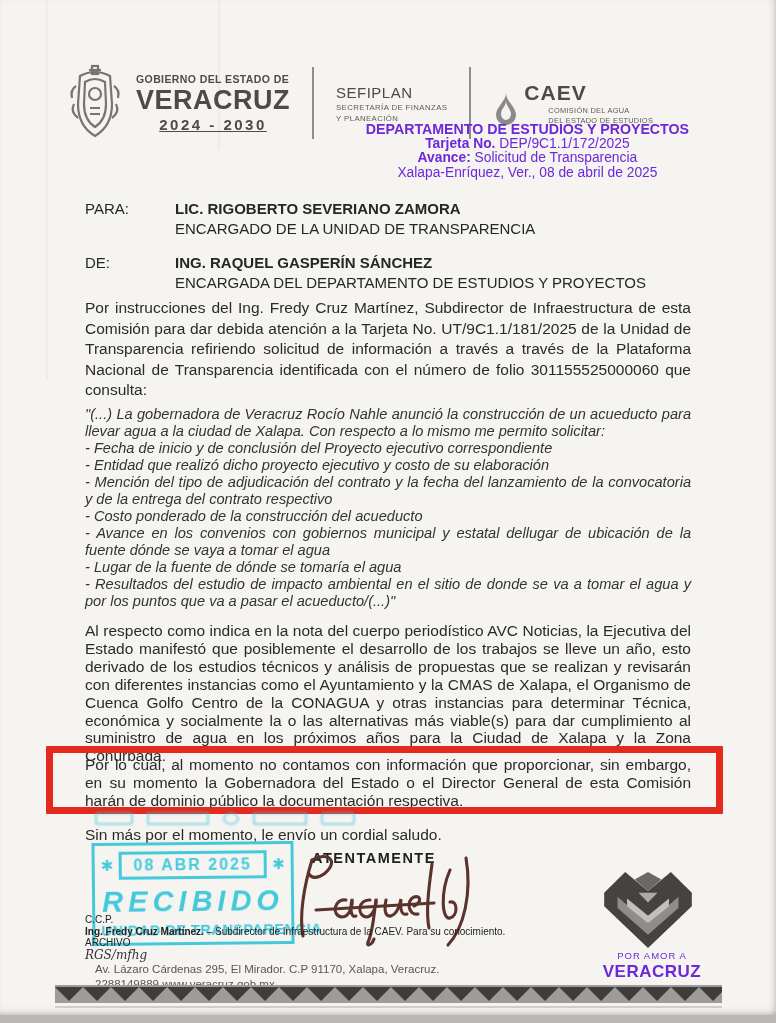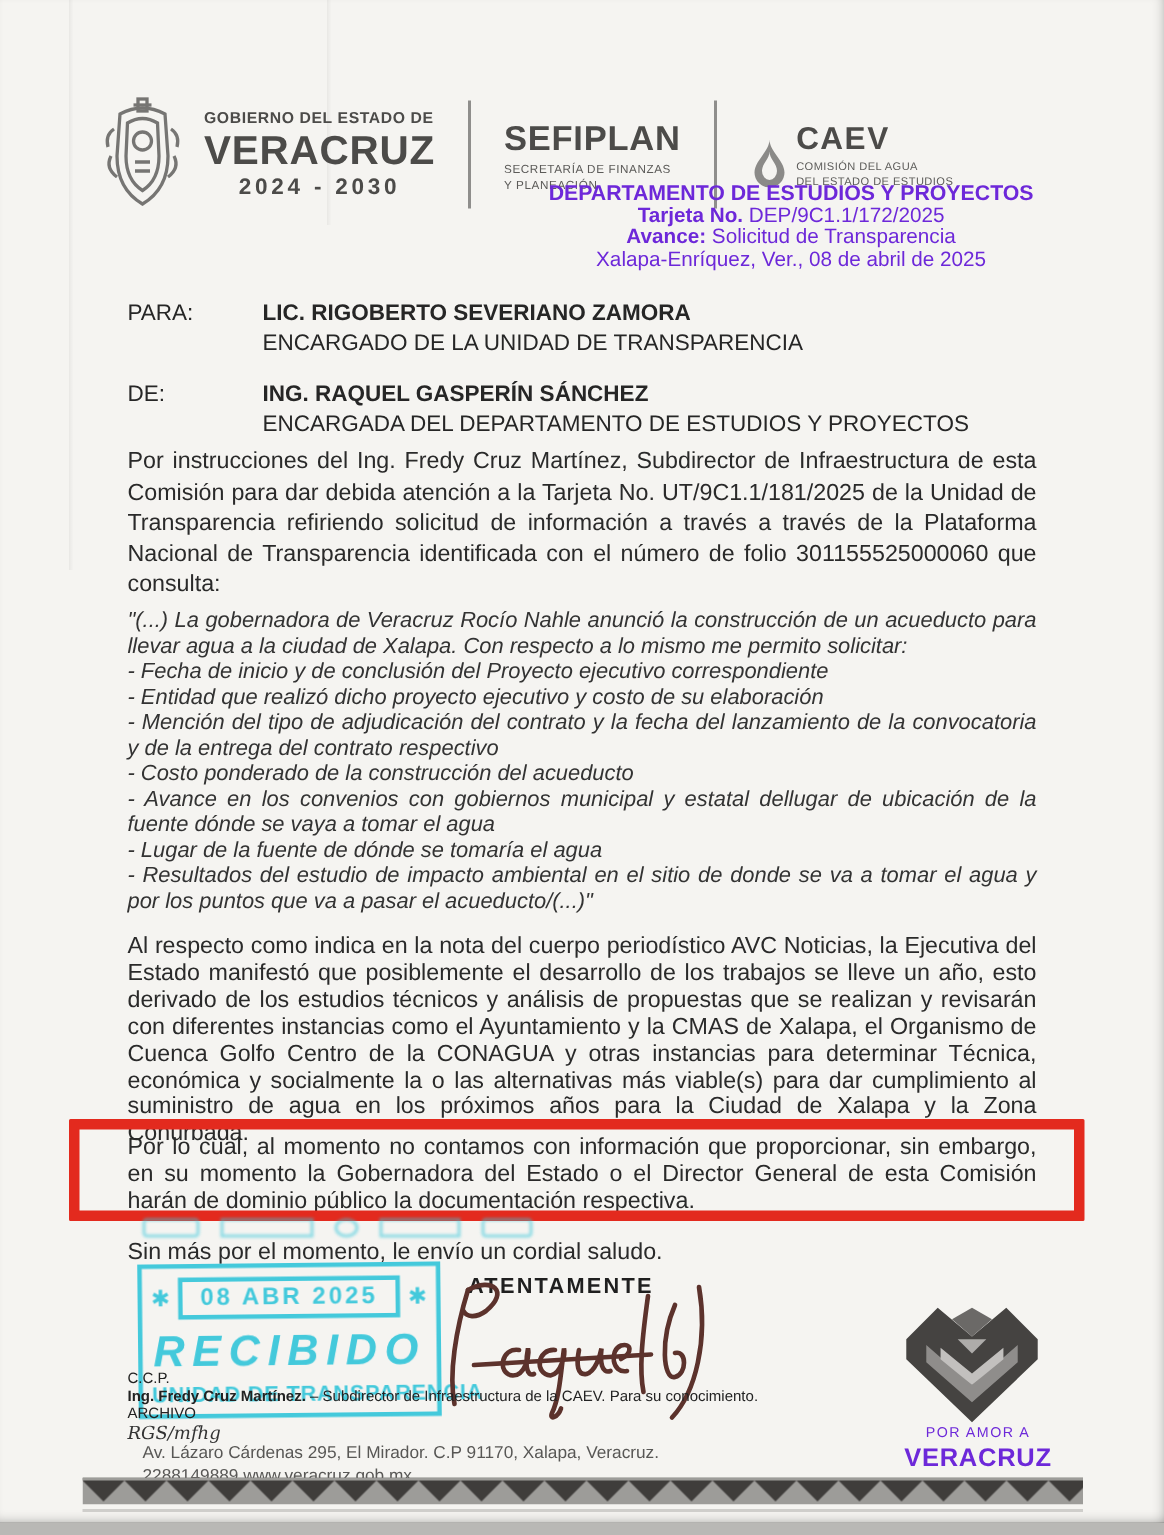--- a/index.html
+++ b/index.html
@@ -8,27 +8,27 @@
   #paper{position:absolute;left:0;top:0;right:0;bottom:8px;background:#f5f4f1;
          box-shadow:inset -6px 0 8px -6px rgba(0,0,0,.25), inset 0 -6px 8px -6px rgba(0,0,0,.3);}
   .crease{position:absolute;background:linear-gradient(to right,rgba(0,0,0,.05),rgba(0,0,0,0));width:3px;pointer-events:none;}
   .abs{position:absolute;}
 
   
   .logo-row{position:absolute;left:68px;top:64px;display:flex;align-items:center;gap:12px;color:#4c4b49;}
   .gov-text{line-height:1;margin-left:2px;}
   .gov-l1{font-size:10.5px;font-weight:bold;letter-spacing:.4px;}
   .gov-name{font-size:27px;font-weight:bold;letter-spacing:.5px;margin-top:2px;}
-  .gov-years{font-size:15px;font-weight:bold;letter-spacing:2.5px;margin-top:3px;text-align:center;}
+  .gov-years{font-size:15px;font-weight:bold;letter-spacing:2.5px;margin-top:3px;text-align:center;text-decoration:underline;}
   .vdiv{width:2px;height:72px;background:#8f8e8c;margin:0 10px;}
-  .sef-name{font-size:23px;font-weight:bold;letter-spacing:.5px;}
+  .sef-name{font-size:15px;font-weight:normal;letter-spacing:.5px;}
   .sef-sub{font-size:7.8px;letter-spacing:.4px;margin-top:2px;color:#5c5b59;}
   .caev-wrap{display:flex;align-items:flex-end;gap:5px;}
   .caev-name{font-size:21px;font-weight:bold;letter-spacing:1px;}
-  .caev-sub{font-size:7.4px;letter-spacing:.3px;color:#5c5b59;margin-top:1px;}
+  .caev-sub{font-size:7.4px;letter-spacing:.3px;color:#5c5b59;margin-top:1px;margin-left:24px;}
 
   .dept-block{position:absolute;right:87px;top:122px;text-align:center;color:#6d28d9;line-height:14.5px;font-size:13.8px;}
   .dept-title{font-weight:bold;font-size:14.2px;}
   .b{font-weight:bold;}
 
   
   .addr-label{position:absolute;left:85px;font-weight:normal;font-size:15px;color:#262626;}
   .addr-name{position:absolute;left:175px;font-size:15px;color:#262626;line-height:20px;}
   .addr-name .nm{font-weight:bold;}
 

